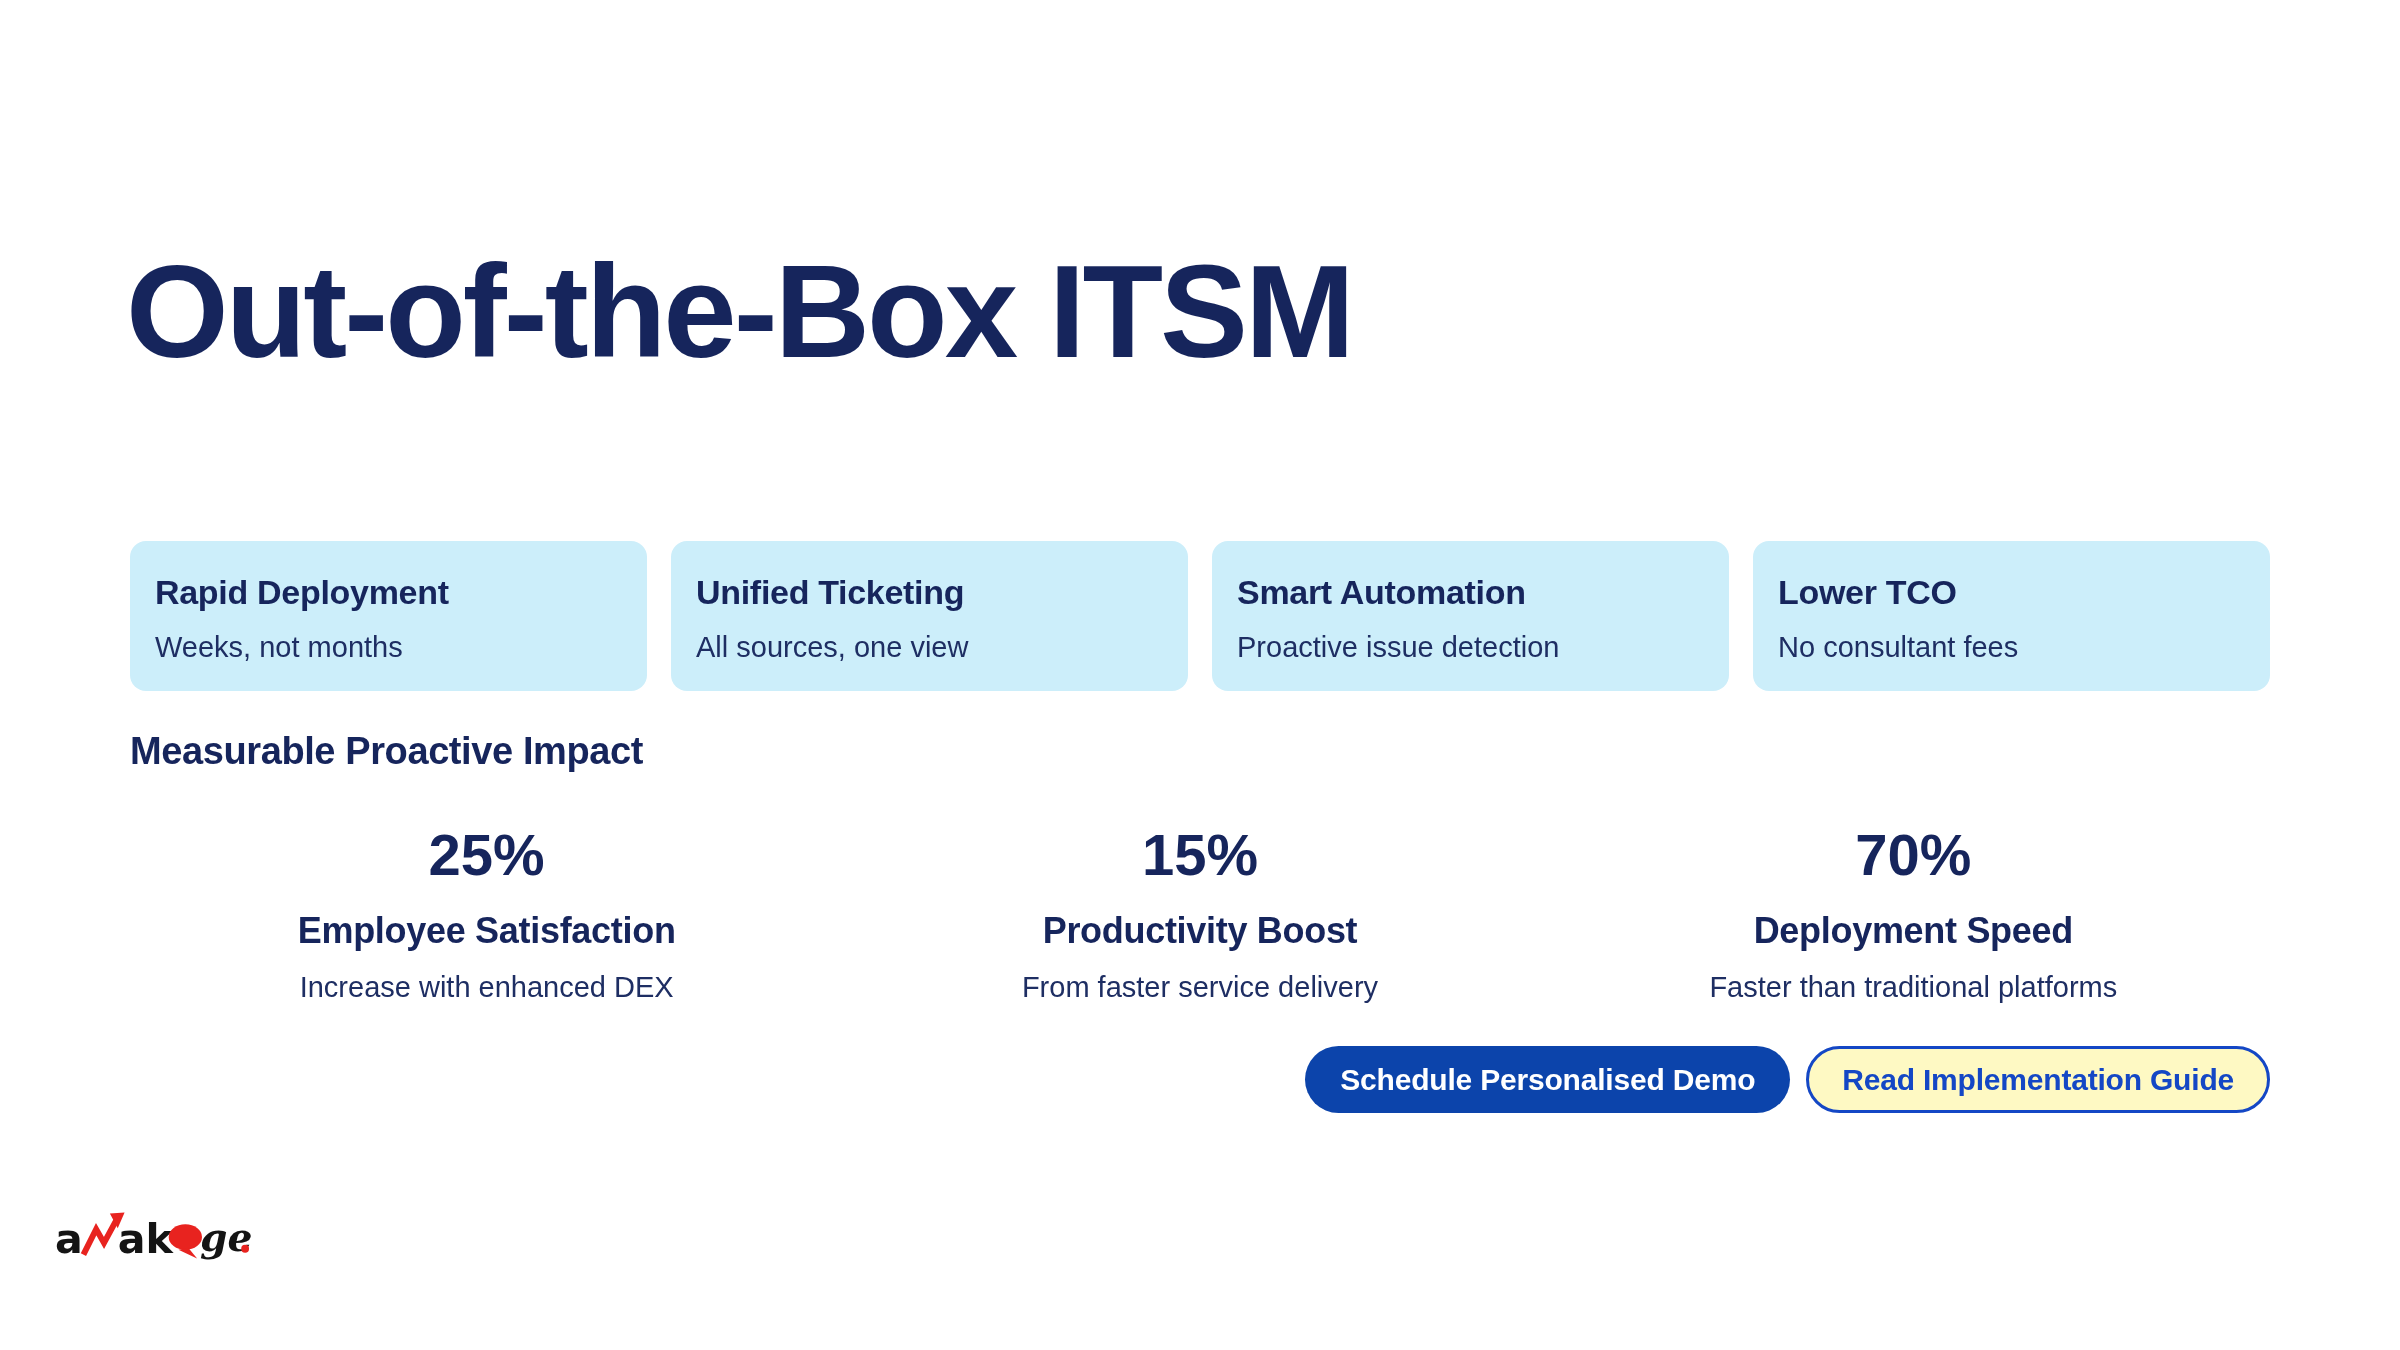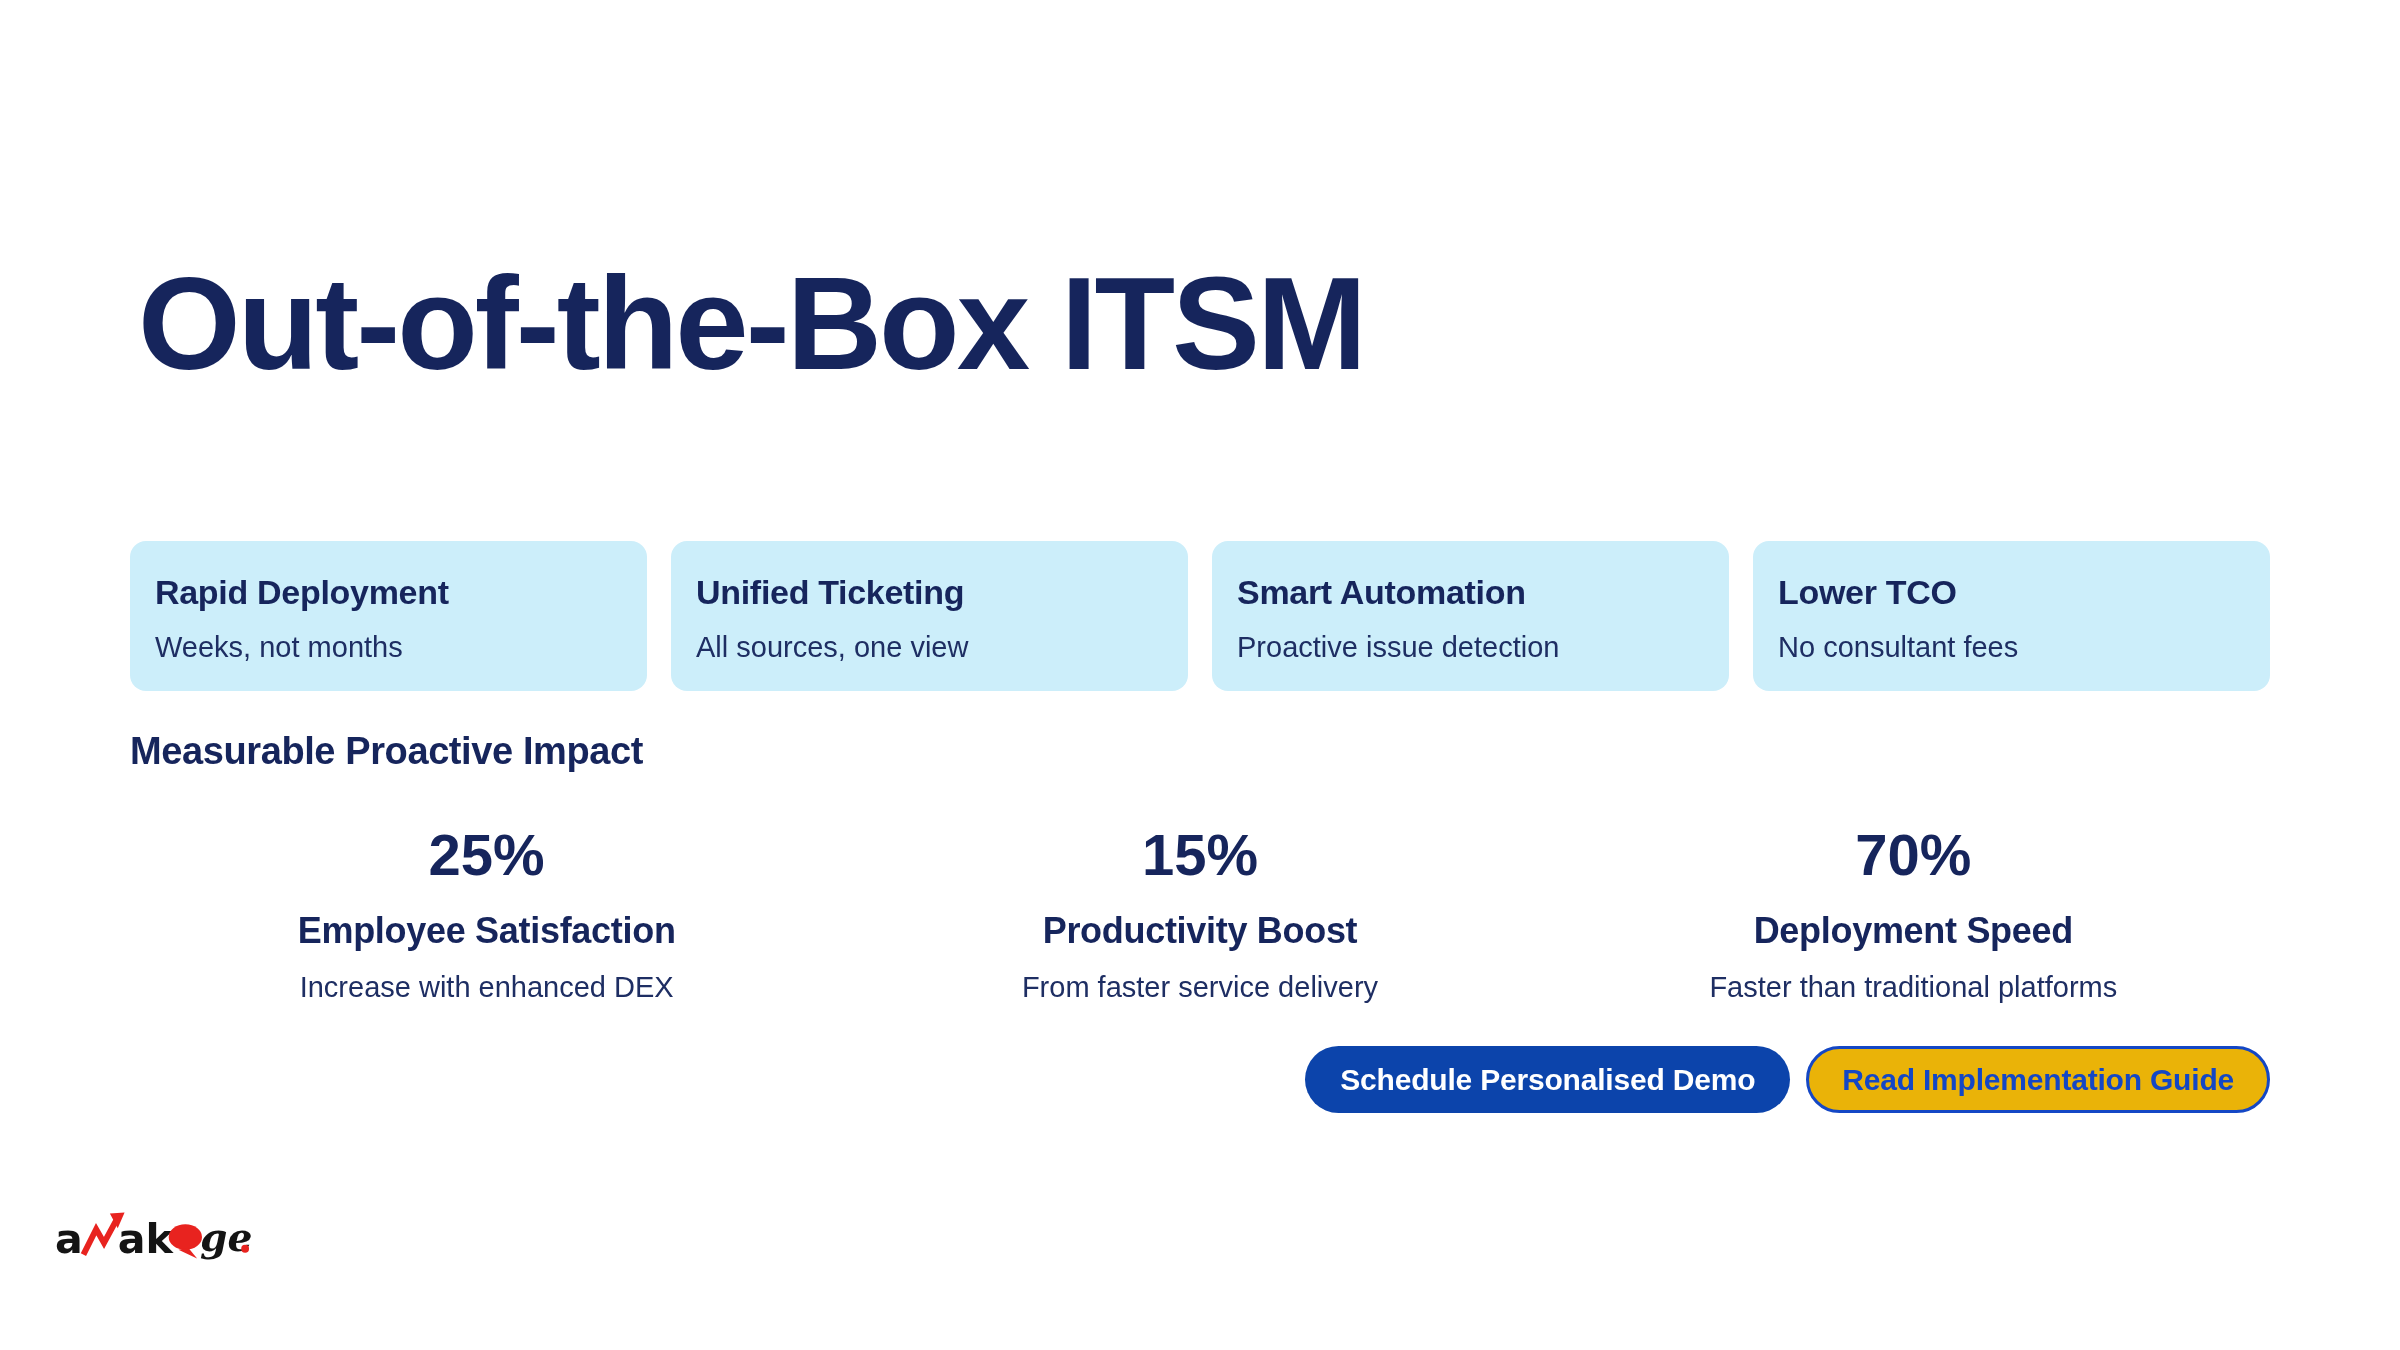--- a/index.html
+++ b/index.html
@@ -12,21 +12,21 @@
     position: relative;
     width: 2400px;
     height: 1350px;
     background: var(--page-bg, #ffffff);
     overflow: hidden;
   }
   .page-title {
     position: absolute;
     left: 126px;
     top: 246px;
-    margin: 12px;
+    margin: 0;
     font-size: 132px;
     line-height: 1;
     font-weight: 700;
     letter-spacing: -3px;
     color: var(--navy, #16255c);
     white-space: nowrap;
   }
   .page-subtitle {
     position: absolute;
     left: 129px;
@@ -140,21 +140,21 @@
     cursor: pointer;
     white-space: nowrap;
   }
   .btn-primary {
     background: var(--primary-button-bg, #0c44ab);
     color: var(--primary-button-text, #ffffff);
     border: none;
     padding: 0 35px;
   }
   .btn-secondary {
-    background: #eab308;
+    background: #fef9c3;
     color: var(--secondary-button-blue, #1447c5);
     border: 3px solid var(--secondary-button-blue, #1447c5);
     padding: 0 33px;
   }
   .logo {
     position: absolute;
     left: 55px;
     top: 1205px;
     width: 196px;
     height: 64px;

